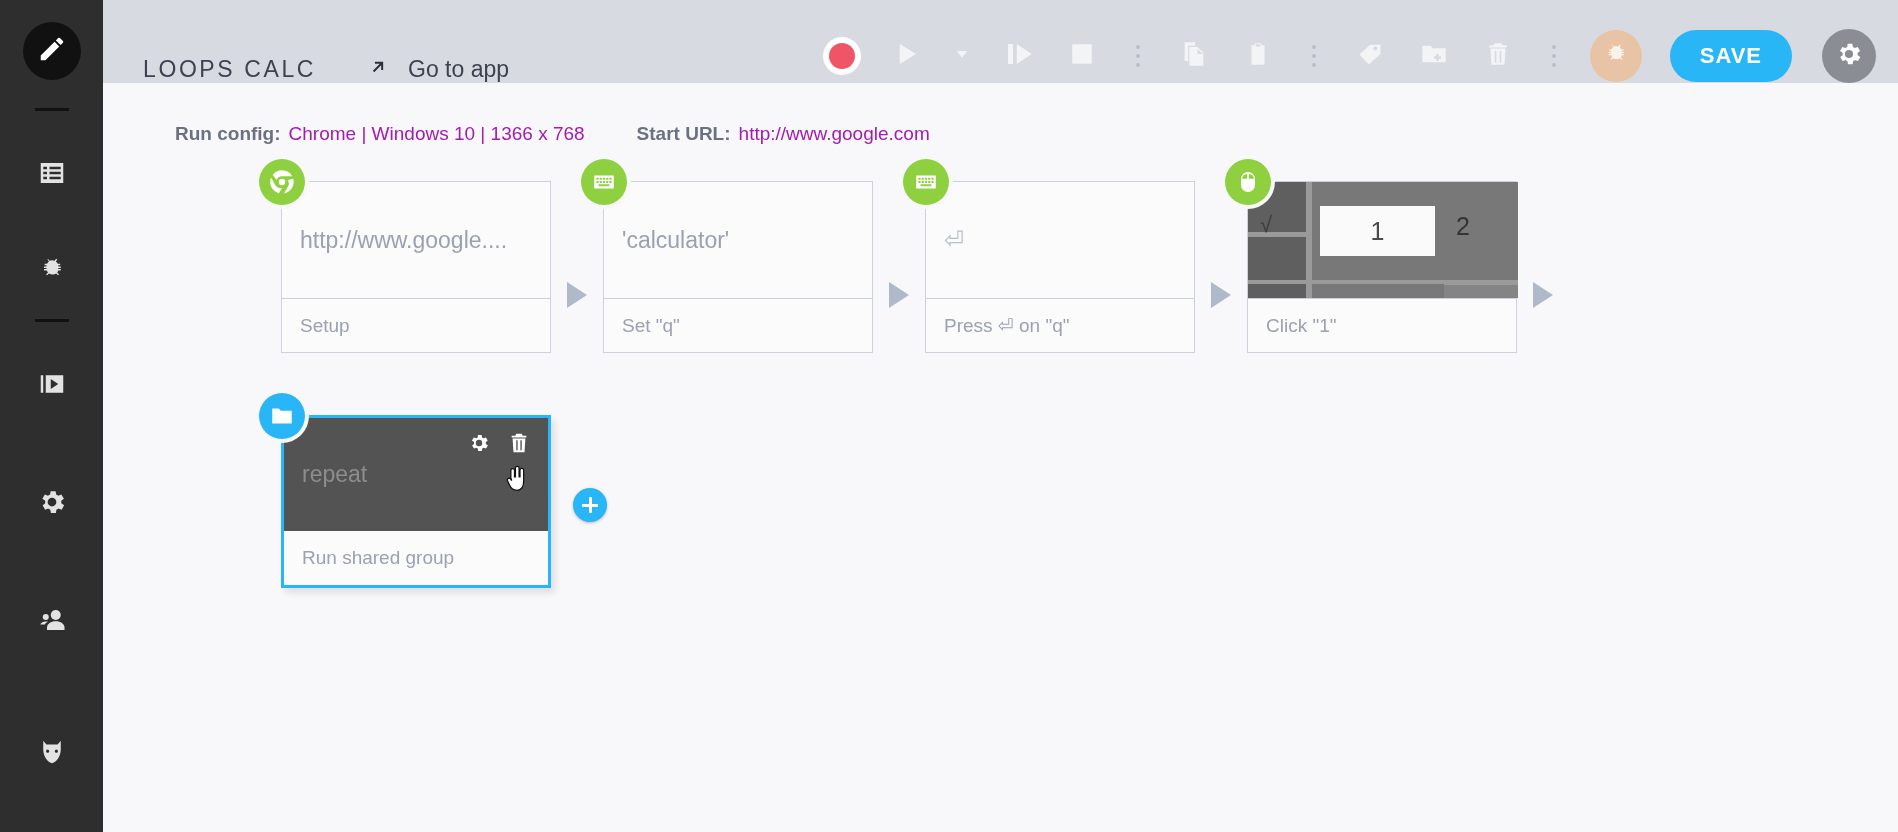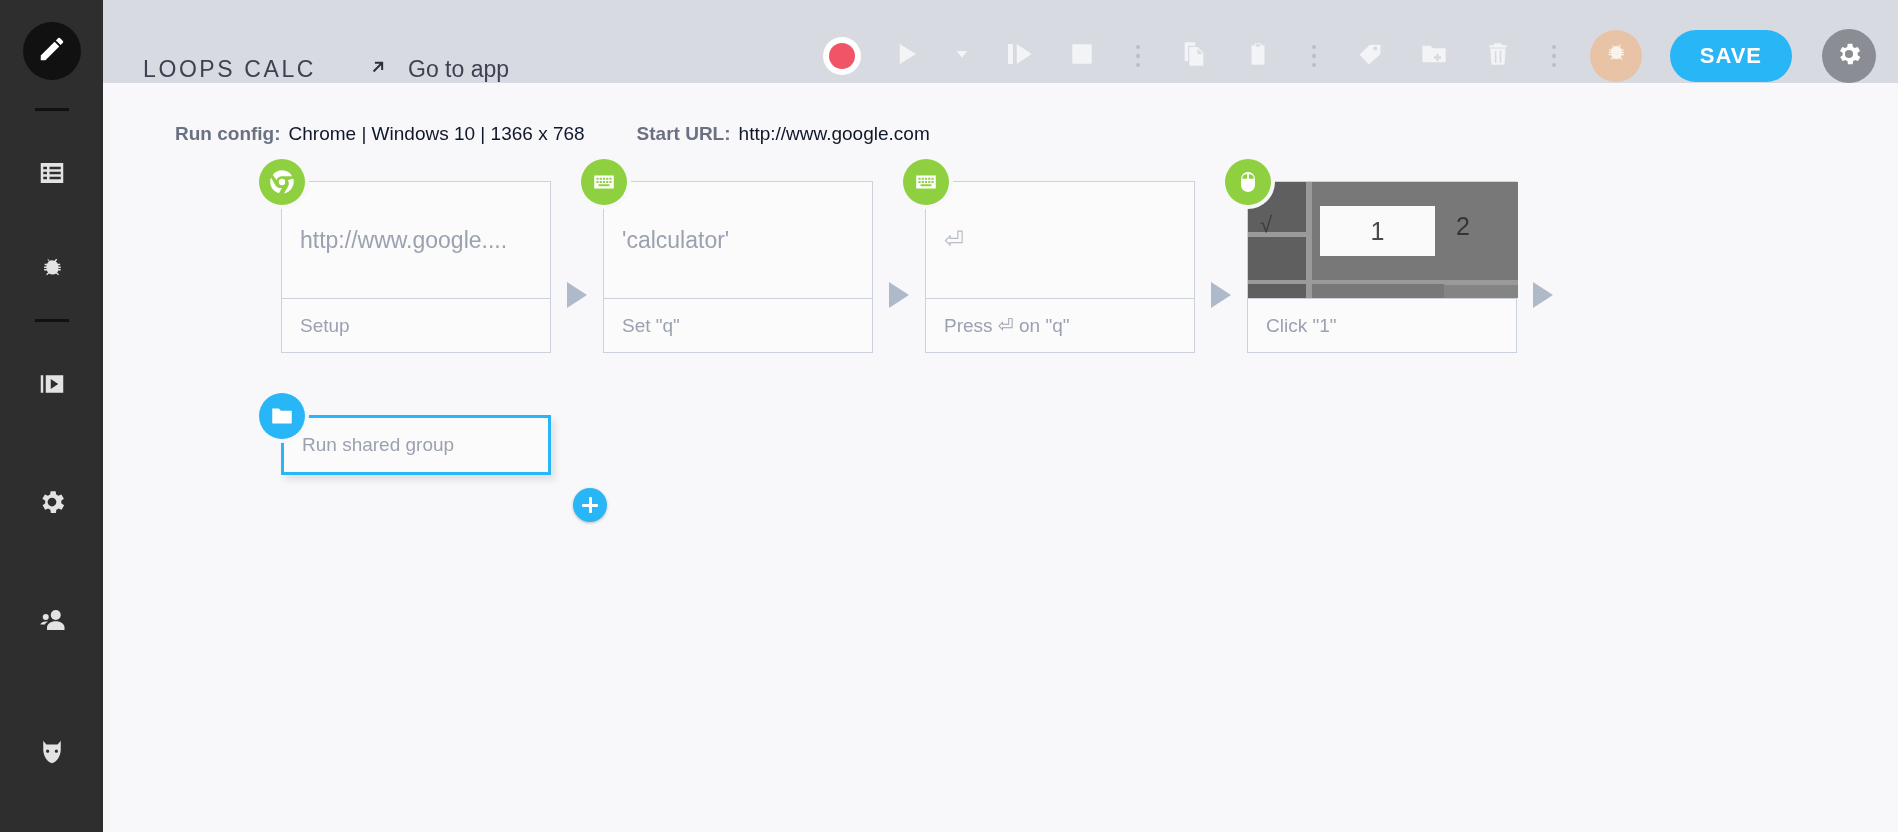--- a/index.html
+++ b/index.html
@@ -89,21 +89,21 @@
   .gear-btn svg { fill: #ffffff; }
 
   
   .canvas { position: relative; flex: 1; padding: 40px 0 0 0; }
 
   .runconfig {
     display: flex; align-items: baseline; padding-left: 72px;
     font-size: 19px; margin-bottom: 36px;
   }
   .rc-label { color: #6b7183; font-weight: bold; }
-  .rc-value { color: #0f172a; margin-left: 8px; }
+  .rc-value { color: #a21caf; margin-left: 8px; }
   .rc-gap { width: 52px; }
 
   
   .row { display: flex; align-items: flex-start; padding-left: 178px; position: relative; }
   .step-wrap { position: relative; }
   .step-card {
     width: 270px;
     background: #fbfbfc;
     border: 1px solid #ccd2dd;
     position: relative;
@@ -476,20 +476,40 @@
       </div>
 
       <div class="row2">
         <div class="loop-wrap">
           <div class="badge blue">
             <svg width="26" height="26" viewBox="0 0 24 24">
                 <path d="M3 5h6l2 2.2h10V19H3V5z"></path>
               </svg>
           </div>
           <div class="loop-card">
+            <div class="loop-head">
+              <span class="loop-title">repeat</span>
+              <div class="loop-actions">
+                <span>
+                  <svg width="22" height="22" viewBox="0 0 24 24">
+                      <path d="M19.4 13a7.8 7.8 0 000-2l2.1-1.6-2-3.5-2.5 1a7.6 7.6 0 00-1.7-1l-.4-2.6h-4l-.4 2.6c-.6.3-1.2.6-1.7 1l-2.5-1-2 3.5L6.6 11a7.8 7.8 0 000 2l-2.1 1.6 2 3.5 2.5-1c.5.4 1.1.7 1.7 1l.4 2.6h4l.4-2.6c.6-.3 1.2-.6 1.7-1l2.5 1 2-3.5L19.4 13zM12 15.5A3.5 3.5 0 1112 8.5a3.5 3.5 0 010 7z"></path>
+                    </svg>
+                </span>
+                <span>
+                  <svg width="22" height="22" viewBox="0 0 24 24">
+                      <path d="M9 2h6l1 2h4v2H4V4h4l1-2zM5 7h14l-1 15H6L5 7zm4 2v11h1.5V9H9zm4.5 0v11H15V9h-1.5z"></path>
+                    </svg>
+                </span>
+              </div>
+              <span class="cursor-hand">
+                <svg width="28" height="32" viewBox="0 0 24 28">
+                  <path d="M7.5 12.5V5.6a1.6 1.6 0 113.2 0v5.6h.8V3.6a1.6 1.6 0 113.2 0v7.6h.8V5.4a1.6 1.6 0 113.2 0v9.5c0 4.4-1.9 8.1-5.8 8.1-3.6 0-5.3-1.7-6.6-4.6l-1.7-3.8a1.5 1.5 0 012.5-1.6l1.2 1.5z" fill="#ffffff" stroke="#111111" stroke-width="1.1"></path>
+                </svg>
+              </span>
+            </div>
             <div class="loop-foot">Run shared group</div>
           </div>
         </div>
 
         <div class="add-btn">
           <span></span>
         </div>
       </div>
 
     </div>

